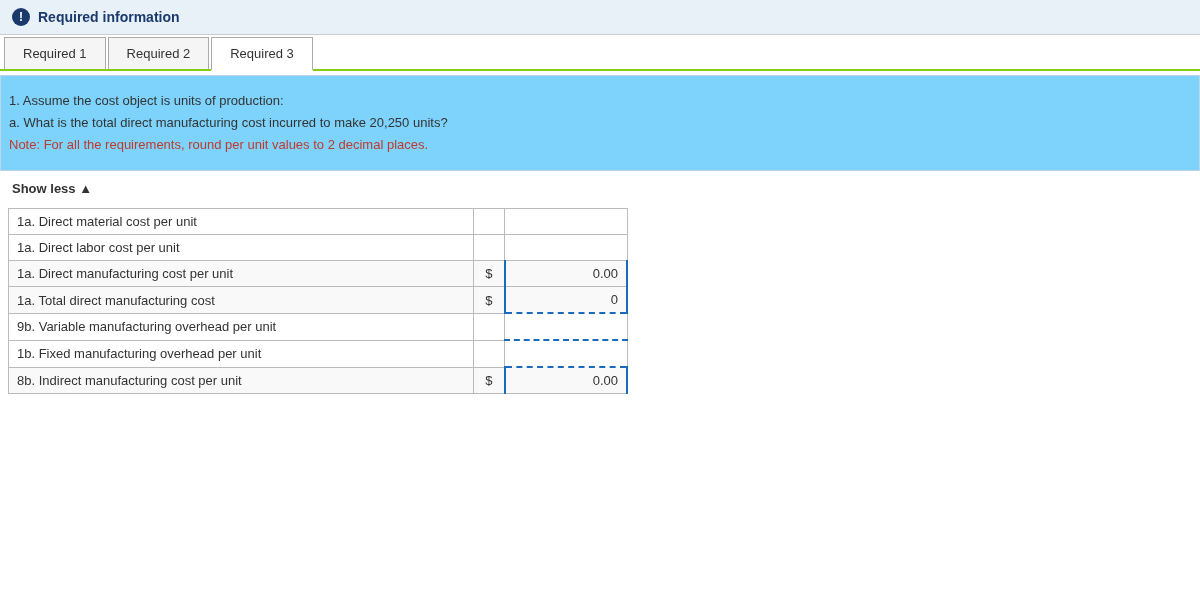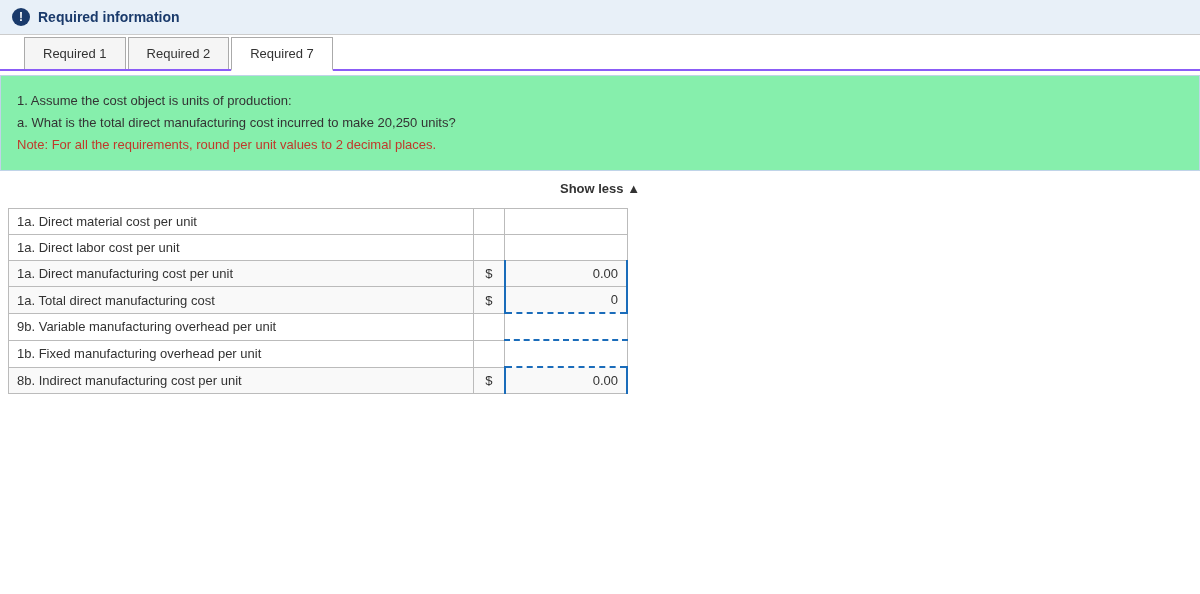--- a/index.html
+++ b/index.html
@@ -34,23 +34,23 @@
     }
 
     .required-info-label {
       color: #1a3a6b;
       font-weight: bold;
       font-size: 14px;
     }
 
     .tabs-container {
       display: flex;
-      border-bottom: 2px solid #8b5cf6;
+      border-bottom: 2px solid #84cc16;
       margin-top: 2px;
-      padding: 0 24px;
+      padding: 0 4px;
     }
 
     .tab {
       padding: 8px 18px;
       border: 1px solid #aaa;
       border-bottom: none;
       background: #f5f5f5;
       cursor: pointer;
       font-size: 13px;
       margin-right: 2px;
@@ -58,34 +58,34 @@
     }
 
     .tab.active {
       background: #fff;
       border-bottom: 2px solid #fff;
       margin-bottom: -2px;
       font-weight: normal;
     }
 
     .question-box {
-      background: #86efac;
-      padding: 14px 16px;
+      background: #7dd3fc;
+      padding: 14px 8px;
       margin: 4px 0;
       line-height: 1.7;
       font-size: 13px;
       border: 1px solid #c0d4e8;
     }
 
     .question-box .note {
       color: #c0392b;
     }
 
     .show-less-row {
-      text-align: center;
+      text-align: left;
       padding: 6px 12px;
       font-size: 13px;
       font-weight: bold;
       color: #333;
       cursor: pointer;
     }
 
     .table-section {
       margin: 6px 12px;
       border-collapse: collapse;
@@ -137,21 +137,21 @@
 <div class="top-bar">
   <div class="info-icon">
     <span>!</span>
   </div>
   <span class="required-info-label">Required information</span>
 </div>
 
 <div class="tabs-container">
   <div class="tab">Required 1</div>
   <div class="tab">Required 2</div>
-  <div class="tab active">Required 7</div>
+  <div class="tab active">Required 3</div>
 </div>
 
 <div class="question-box">
   <div>1. Assume the cost object is units of production:</div>
   <div>a. What is the total direct manufacturing cost incurred to make 20,250 units?</div>
   <div class="note">Note: For all the requirements, round per unit values to 2 decimal places.</div>
 </div>
 
 <div class="show-less-row">
   <span>Show less ▲</span>

